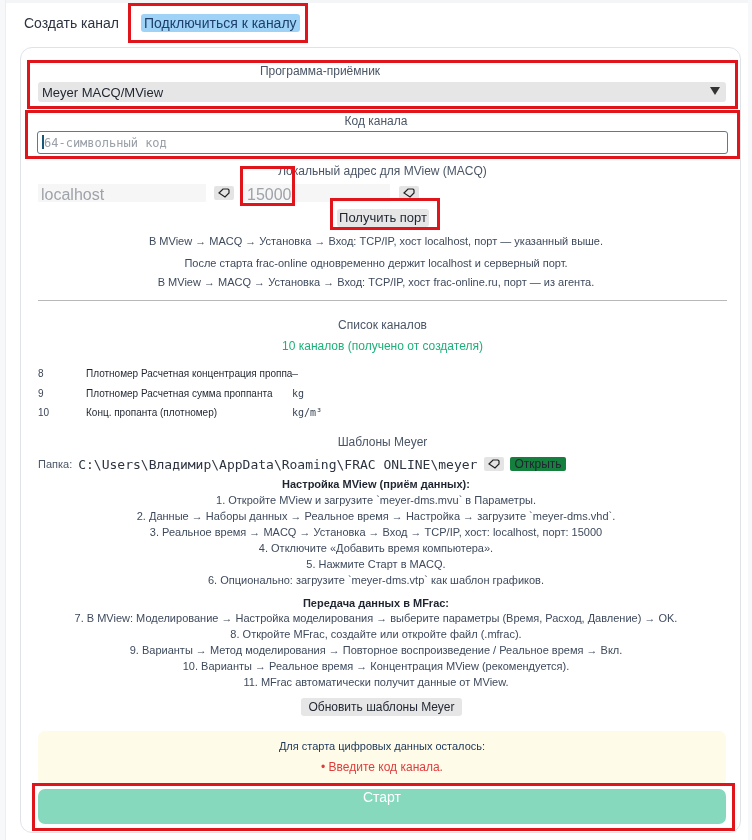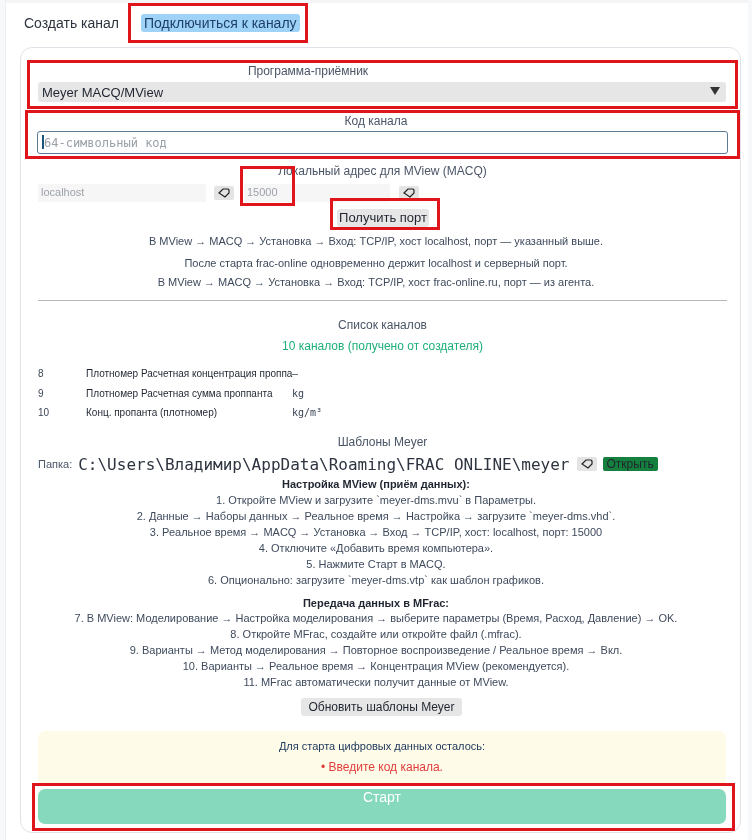--- a/index.html
+++ b/index.html
@@ -15,38 +15,38 @@
   .hl { position: absolute; border: 3px solid #e0141b; pointer-events: none; }
 
   .card { position: absolute; left: 20px; top: 47px; width: 721px; height: 786px; border: 1px solid #dfe3e8; border-radius: 12px; background: #fff; }
 
   .section-label { text-align: center; font-size: 12px; color: #4a5566; }
   .select { position: absolute; left: 38px; top: 82px; width: 688px; height: 20px; background: #e6e6e6; border-radius: 3px; font-size: 13px; color: #1f2530; padding: 3px 4px; }
   .select .arrow { position: absolute; right: 6px; top: 5px; width: 0; height: 0; border-left: 5px solid transparent; border-right: 5px solid transparent; border-top: 8px solid #333; }
   .code-input { position: absolute; left: 37px; top: 131px; width: 691px; height: 23px; border: 1px solid #5a7b94; border-radius: 3px; font-family: "DejaVu Sans Mono", monospace; font-size: 12px; color: #9aa0a8; padding: 3px 4px; background: #fff; }
   .code-input .caret { display: inline-block; width: 2px; height: 14px; background: #1a5677; vertical-align: -2px; margin-right: 0; }
 
-  .addr-field { position: absolute; height: 18px; background: #f6f6f6; font-size: 11px; color: #9ea3aa; padding: 2px 3px; }
+  .addr-field { position: absolute; height: 18px; background: #f6f6f6; font-size: 16px; color: #9ea3aa; padding: 2px 3px; }
   .tag-btn { position: absolute; width: 20px; height: 14px; background: #e4e4e4; border-radius: 2px; display: flex; align-items: center; justify-content: center; }
   .btn { position: absolute; background: #e6e6e6; border-radius: 3px; font-size: 13px; color: #1f2530; text-align: center; cursor: pointer; }
 
   .info { position: absolute; left: 0; width: 752px; text-align: center; font-size: 11px; color: #3e4a5c; }
   .divider { position: absolute; left: 38px; top: 300px; width: 689px; height: 1px; background: #b8b8b8; }
 
   .green { color: #1eb07a; }
   .ch-row { position: absolute; left: 38px; height: 14px; font-size: 10px; color: #1f2530; }
   .ch-row span { position: absolute; top: 0; white-space: nowrap; }
   .ch-num { left: 0; color: #3a4556; }
   .ch-name { left: 48px; }
   .ch-unit { left: 254px; font-family: "DejaVu Sans Mono", monospace; color: #3a4556; font-size: 10px; }
   .ch-row.clipped { height: 4px; overflow: hidden; top: 352px; opacity: 0.8; }
 
   .folder-line { position: absolute; left: 38px; top: 456px; height: 16px; font-size: 11px; display: flex; align-items: center; }
   .folder-label { color: #4a5566; margin-right: 6px; }
-  .folder-path { font-family: "DejaVu Sans Mono", monospace; font-size: 16px; color: #2d3440; }
+  .folder-path { font-family: "DejaVu Sans Mono", monospace; font-size: 13px; color: #2d3440; }
 
   .steps-title { position: absolute; left: 0; width: 752px; text-align: center; font-size: 11px; font-weight: bold; color: #1f2530; }
   .step { position: absolute; left: 0; width: 752px; text-align: center; font-size: 11px; color: #3e4a5c; }
 
   .warn-box { position: absolute; left: 38px; top: 731px; width: 688px; height: 55px; background: #fefbe9; border-radius: 7px; }
   .warn-title { position: absolute; left: 0; top: 9px; width: 688px; text-align: center; font-size: 11px; color: #203a5c; }
   .warn-item { position: absolute; left: 0; top: 29px; width: 688px; text-align: center; font-size: 12px; color: #e03c3c; }
 
   .start-btn { position: absolute; left: 38px; top: 789px; width: 688px; height: 35px; background: #87d9bd; border-radius: 7px; color: #ffffff; font-size: 14px; display: flex; align-items: flex-start; justify-content: center; }
 </style>
@@ -58,21 +58,21 @@
 <div class="rightstrip"></div>
 
 <div class="tabs">
   <span class="tab">Создать канал</span>
   <span class="tab active">Подключиться к каналу</span>
 </div>
 <div class="hl" style="left:128px; top:3px; width:180px; height:40px;"></div>
 
 <div class="card"></div>
 
-<div class="section-label" style="position:absolute; left:4px; top:64px; width:608px;">Программа-приёмник</div>
+<div class="section-label" style="position:absolute; left:16px; top:64px; width:608px;">Программа-приёмник</div>
 <div class="select">
   <span>Meyer MACQ/MView</span>
   <span class="arrow"></span>
 </div>
 <div class="hl" style="left:27px; top:60px; width:711px; height:49px;"></div>
 
 <div class="section-label" style="position:absolute; left:0; top:114px; width:752px;">Код канала</div>
 <div class="code-input">
   <span class="caret"></span><span>64-символьный код</span>
 </div>

